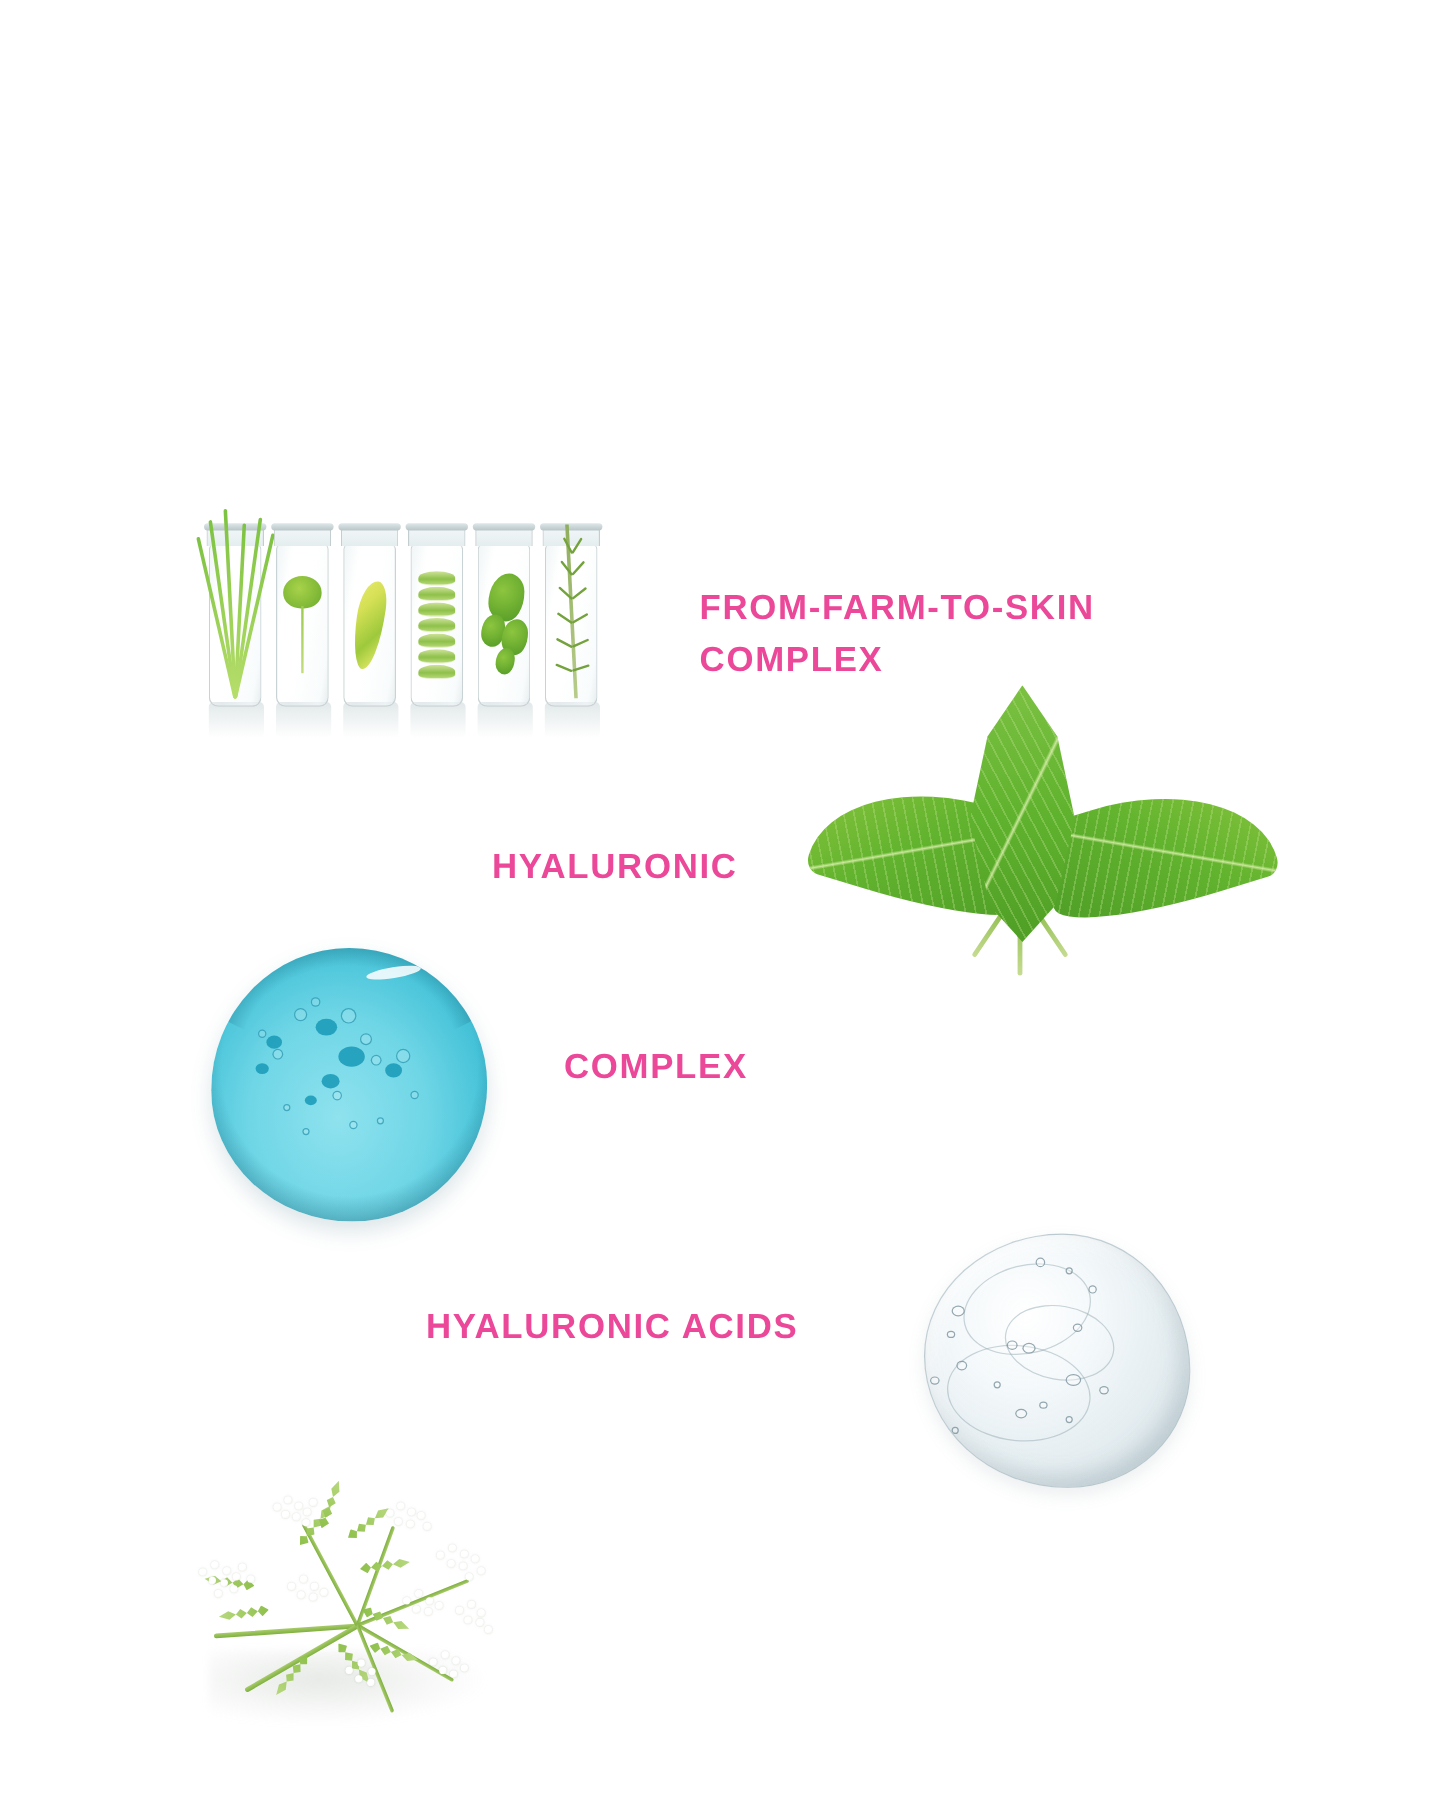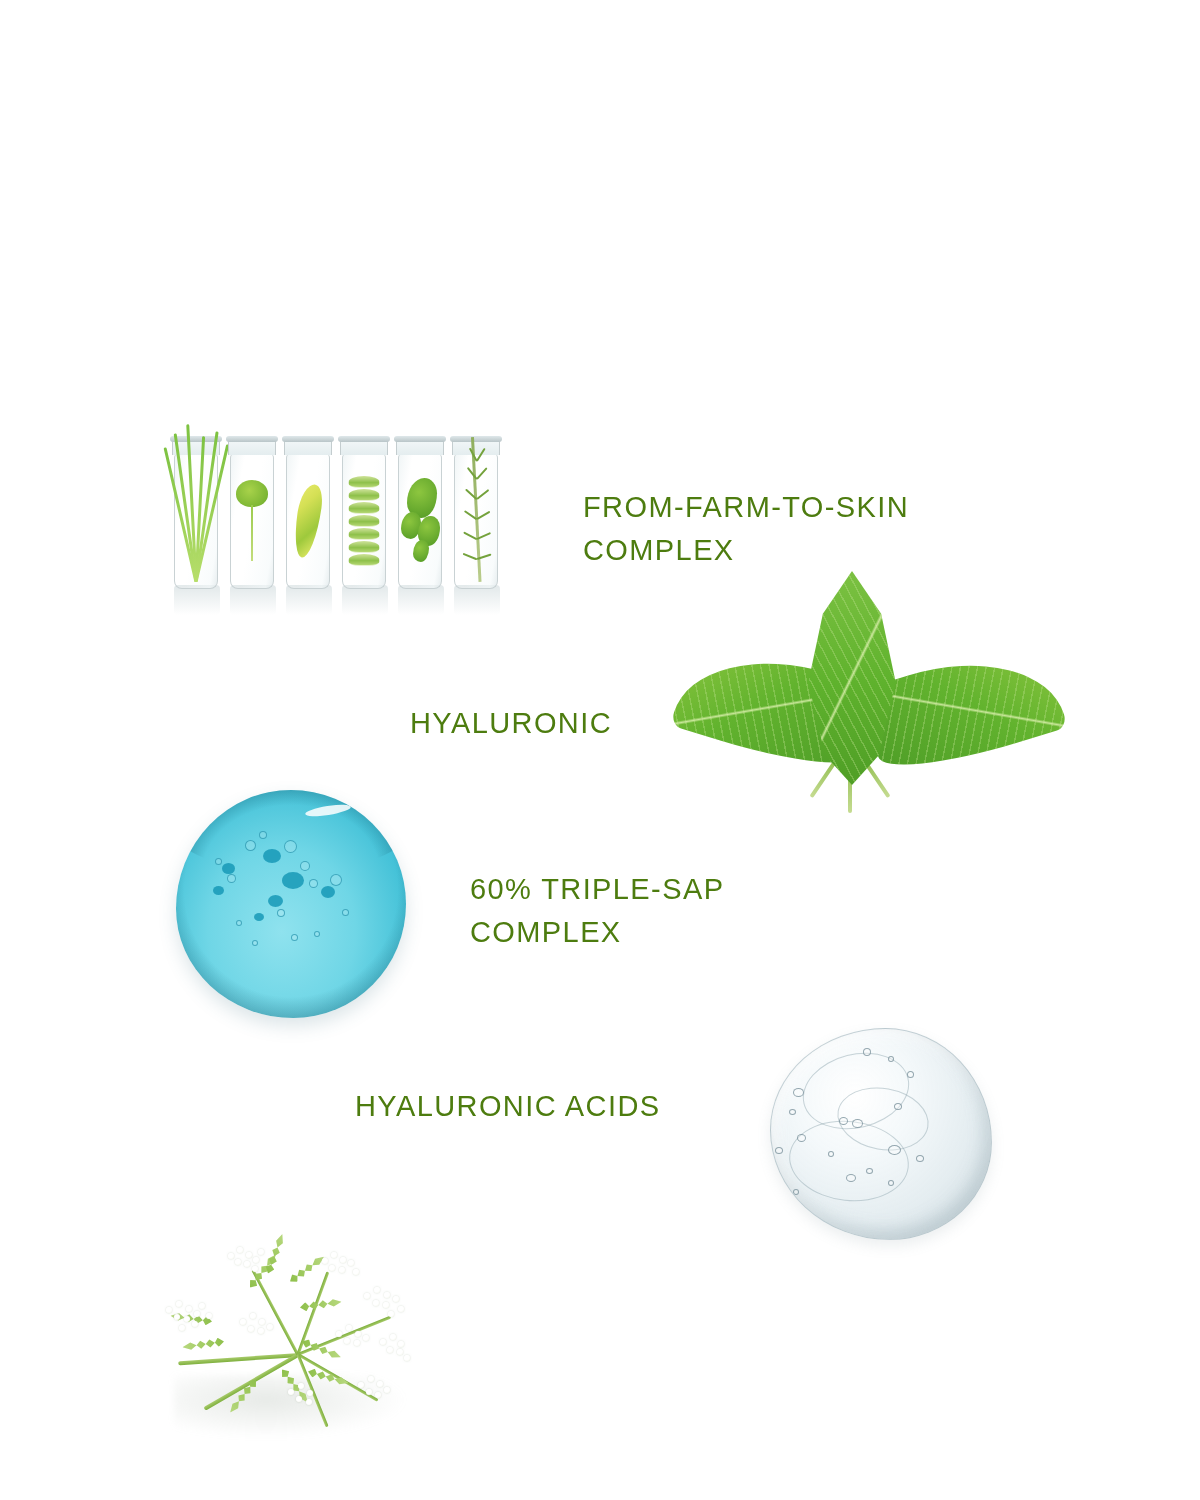--- a/index.html
+++ b/index.html
@@ -30,23 +30,23 @@
     font-weight:300;
     line-height:1.30;
     margin-top:34px;
     transform:scaleX(0.95);
   }
   .subtitle .line { display:block; }
 
   
   .label {
     position:absolute;
-    color:#4d7c0f;
+    color:#ec4899;
     font-size:29px;
-    font-weight:400;
+    font-weight:700;
     letter-spacing:1.4px;
     line-height:1.48;
   }
   .label .line { display:block; white-space:nowrap; }
 
   #lbl-farm     { left:583px; top:486px; text-align:left; }
   #lbl-phyto    { left:410px; top:702px; text-align:left; }
   #lbl-sap      { left:470px; top:868px; text-align:left; }
   #lbl-hyal     { left:355px; top:1085px; text-align:left; }
   #lbl-chervil  { left:494px; top:1324px; text-align:left; }
@@ -346,21 +346,20 @@
     <i class="bub" style="left:17%;top:30%;width:7px;height:7px;"></i>
     <i class="bub" style="left:44%;top:52%;width:8px;height:8px;"></i>
     <i class="bub" style="left:50%;top:63%;width:7px;height:7px;"></i>
     <i class="bub" style="left:33%;top:66%;width:6px;height:6px;"></i>
     <i class="bub" style="left:72%;top:52%;width:7px;height:7px;"></i>
     <i class="bub" style="left:26%;top:57%;width:6px;height:6px;"></i>
     <i class="bub" style="left:60%;top:62%;width:6px;height:6px;"></i>
   </div>
 
   <div class="label" id="lbl-sap">
-    <span class="line">60% TRIPLE-SAP</span>
     <span class="line">COMPLEX</span>
   </div>
 
   <div class="gel-clear">
     <i class="swirl" style="left:14%;top:12%;width:108px;height:74px;transform:rotate(-14deg);"></i>
     <i class="swirl" style="left:30%;top:28%;width:92px;height:62px;transform:rotate(10deg);"></i>
     <i class="swirl" style="left:8%;top:44%;width:120px;height:80px;transform:rotate(6deg);"></i>
     <i class="cbub" style="left:42%;top:9%;width:8px;height:8px;"></i>
     <i class="cbub" style="left:53%;top:13%;width:6px;height:6px;"></i>
     <i class="cbub" style="left:62%;top:20%;width:7px;height:7px;"></i>

